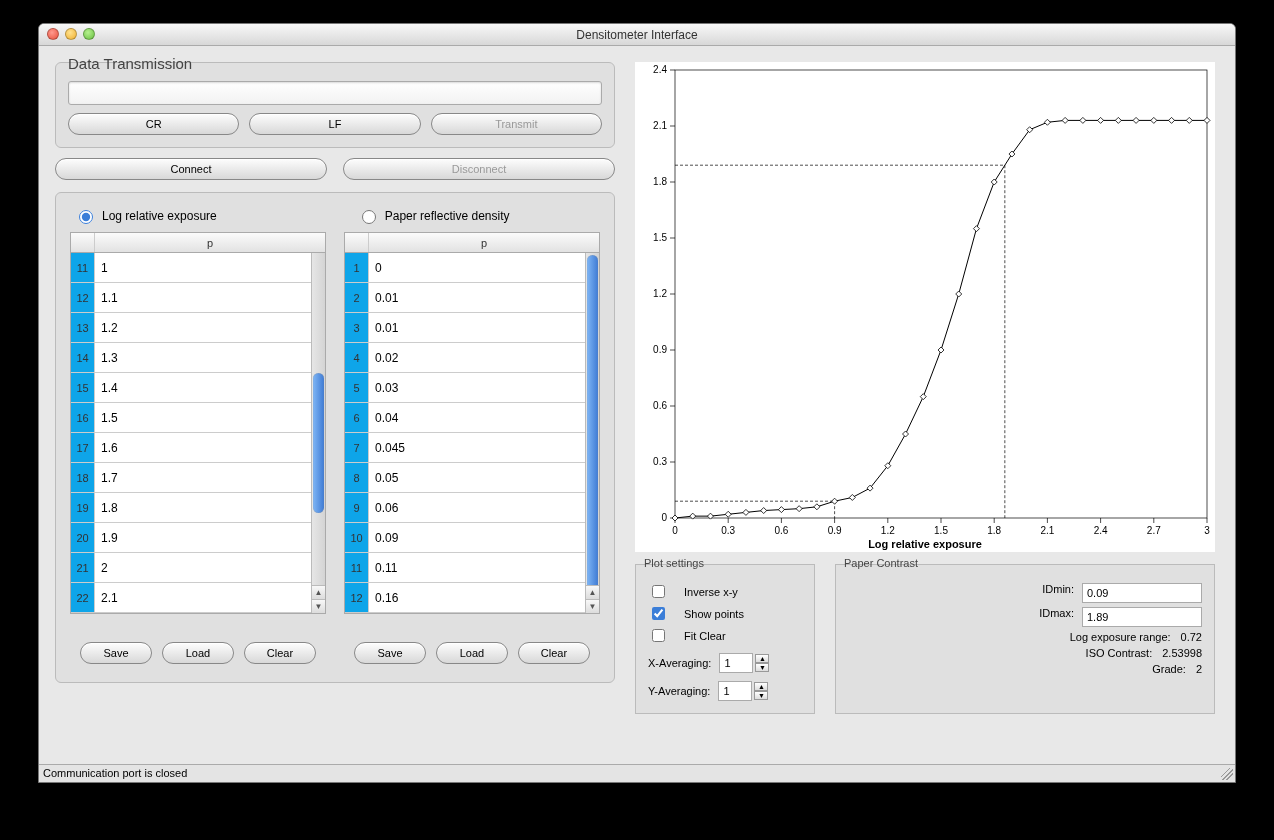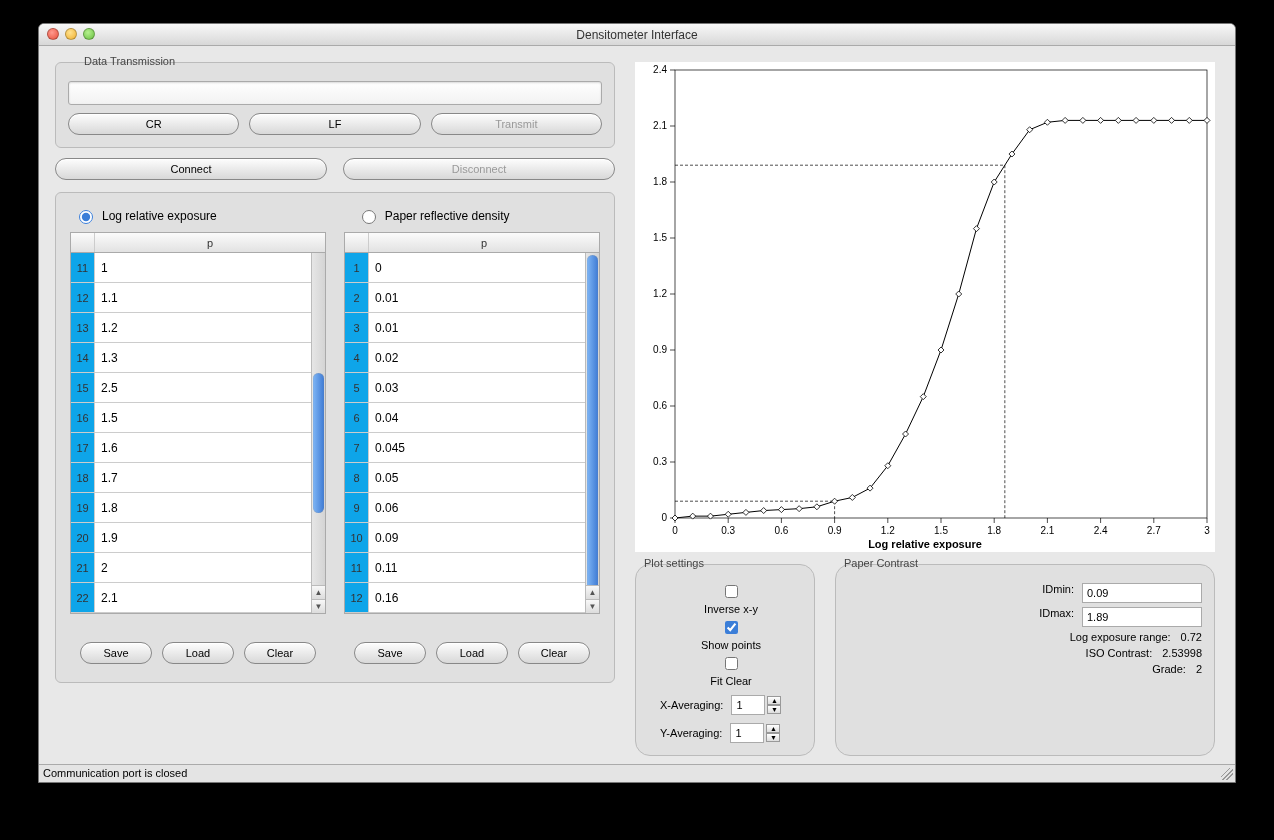--- a/index.html
+++ b/index.html
@@ -50,22 +50,22 @@
   .groupbox {
     border: 1px solid #bbb;
     border-radius: 6px;
     background: #e0e0e0;
     position: relative;
     padding: 18px 12px 12px 12px;
     margin-bottom: 10px;
   }
   .groupbox > .gtitle {
     position: absolute;
-    top: -8px; left: 26px;
-    font-size: 11px;
+    top: -8px; left: 10px;
+    font-size: 15px;
     color: #444;
     background: transparent;
     padding: 0 2px;
   }
   .txrow { display: flex; gap: 10px; margin-top: 8px; }
   .aqua-input {
     width: 100%;
     height: 24px;
     border: 1px solid #aaa;
     border-radius: 3px;
@@ -155,32 +155,32 @@
     width:580px;
     height:490px;
     position:relative;
   }
   .chart svg { width:100%; height:100%; }
   .xlabel { text-align:center; font-weight:bold; font-size:11px; position:absolute; bottom:2px; left:0; right:0;}
   
   .bottom-panels { display:flex; gap:20px; margin-top:12px;}
   .panel {
     border:1px solid #bbb;
-    border-radius:15px;
+    border-radius:0;
     background:#e0e0e0;
-    padding:14px 12px 12px 24px;
+    padding:14px 12px 12px 12px;
     position:relative;
   }
   .panel .ptitle {
     position:absolute; top:-8px; left:8px;
     font-size:11px; color:#444;
   }
   .plot-settings { width:180px;}
   .paper-contrast { flex:1;}
-  .checkrow { display:flex; align-items:center; gap:2px; margin:3px 0; font-size:11px;flex-direction:column;}
+  .checkrow { display:flex; align-items:center; gap:16px; margin:3px 0; font-size:11px;}
   input[type=checkbox] { width:13px; height:13px; accent-color:#3b7ed8;}
   .steprow { display:flex; align-items:center; gap:8px; margin-top:8px; font-size:11px;}
   .stepper { display:flex; align-items:center;}
   .stepper input { width:34px; height:20px; border:1px solid #aaa; text-align:left; padding:0 4px; font:inherit;}
   .step-btns { display:flex; flex-direction:column; margin-left:2px;}
   .step-btns .sb { width:14px; height:9px; font-size:7px; line-height:8px; text-align:center; border:1px solid #999; background:linear-gradient(#fff,#ddd); cursor:pointer;}
 
   .kvrow { display:flex; align-items:flex-start; margin:4px 0; font-size:11px;}
   .kvrow .k { flex:1; text-align:right; padding-right:8px;}
   .kvrow .v input { width:120px; height:20px; border:1px solid #aaa; padding:0 4px; font:inherit; background:#fff;}
@@ -264,21 +264,21 @@
                   <div class="trow">
                     <div class="c1">13</div>
                     <div class="c2">1.2</div>
                   </div>
                   <div class="trow">
                     <div class="c1">14</div>
                     <div class="c2">1.3</div>
                   </div>
                   <div class="trow">
                     <div class="c1">15</div>
-                    <div class="c2">2.5</div>
+                    <div class="c2">1.4</div>
                   </div>
                   <div class="trow">
                     <div class="c1">16</div>
                     <div class="c2">1.5</div>
                   </div>
                   <div class="trow">
                     <div class="c1">17</div>
                     <div class="c2">1.6</div>
                   </div>
                   <div class="trow">

